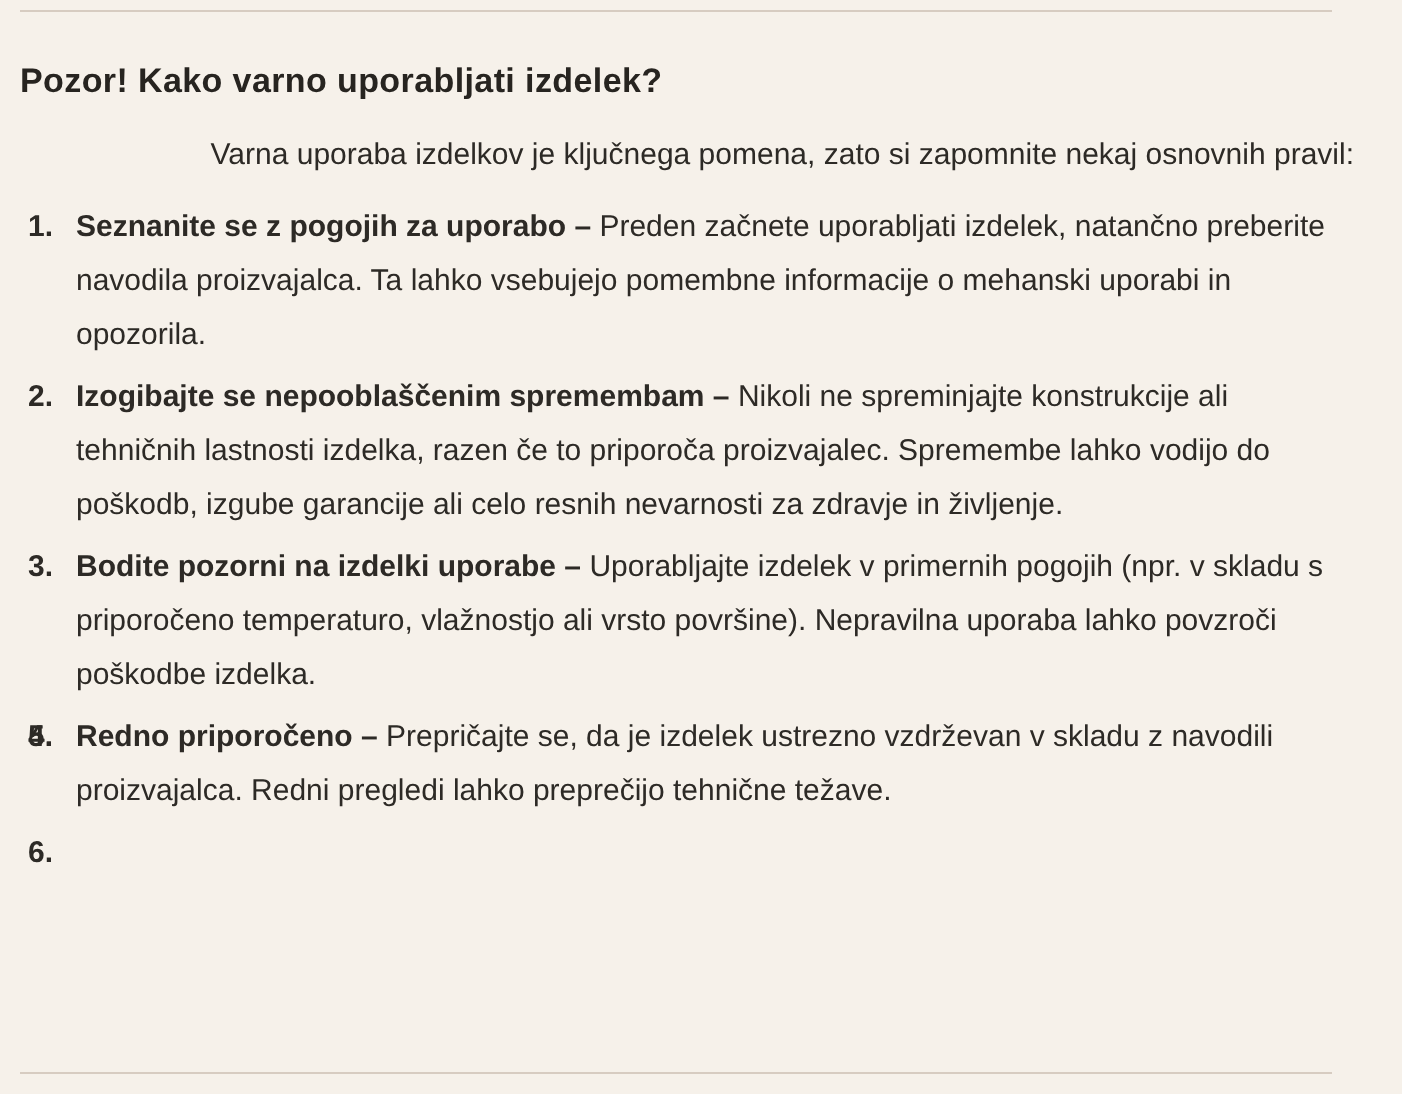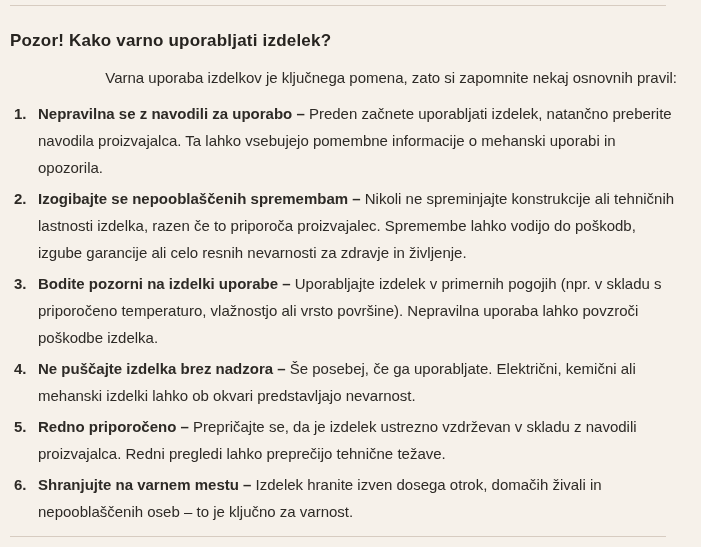--- a/index.html
+++ b/index.html
@@ -80,39 +80,37 @@
   <hr class="divider divider-top">
 
   <div class="content">
     <h1 class="doc-title">Pozor! Kako varno uporabljati izdelek?</h1>
 
     <p class="intro">Varna uporaba izdelkov je ključnega pomena, zato si zapomnite nekaj osnovnih pravil:</p>
 
     <ol class="rules">
       <li>
         <span class="rule-number">1.</span>
-        <p class="rule-text"><b class="rule-lead">Nepravilna se z navodili za uporabo –</b> <span>Preden začnete uporabljati izdelek, natančno preberite navodila proizvajalca. Ta lahko vsebujejo pomembne informacije o mehanski uporabi in opozorila.</span></p>
+        <p class="rule-text"><b class="rule-lead">Seznanite se z pogojih za uporabo –</b> <span>Preden začnete uporabljati izdelek, natančno preberite navodila proizvajalca. Ta lahko vsebujejo pomembne informacije o mehanski uporabi in opozorila.</span></p>
       </li>
       <li>
         <span class="rule-number">2.</span>
-        <p class="rule-text"><b class="rule-lead">Izogibajte se nepooblaščenih spremembam –</b> <span>Nikoli ne spreminjajte konstrukcije ali tehničnih lastnosti izdelka, razen če to priporoča proizvajalec. Spremembe lahko vodijo do poškodb, izgube garancije ali celo resnih nevarnosti za zdravje in življenje.</span></p>
+        <p class="rule-text"><b class="rule-lead">Izogibajte se nepooblaščenim spremembam –</b> <span>Nikoli ne spreminjajte konstrukcije ali tehničnih lastnosti izdelka, razen če to priporoča proizvajalec. Spremembe lahko vodijo do poškodb, izgube garancije ali celo resnih nevarnosti za zdravje in življenje.</span></p>
       </li>
       <li>
         <span class="rule-number">3.</span>
         <p class="rule-text"><b class="rule-lead">Bodite pozorni na izdelki uporabe –</b> <span>Uporabljajte izdelek v primernih pogojih (npr. v skladu s priporočeno temperaturo, vlažnostjo ali vrsto površine). Nepravilna uporaba lahko povzroči poškodbe izdelka.</span></p>
       </li>
       <li>
         <span class="rule-number">4.</span>
-        <p class="rule-text"><b class="rule-lead">Ne puščajte izdelka brez nadzora –</b> <span>Še posebej, če ga uporabljate. Električni, kemični ali mehanski izdelki lahko ob okvari predstavljajo nevarnost.</span></p>
       </li>
       <li>
         <span class="rule-number">5.</span>
         <p class="rule-text"><b class="rule-lead">Redno priporočeno –</b> <span>Prepričajte se, da je izdelek ustrezno vzdrževan v skladu z navodili proizvajalca. Redni pregledi lahko preprečijo tehnične težave.</span></p>
       </li>
       <li>
         <span class="rule-number">6.</span>
-        <p class="rule-text"><b class="rule-lead">Shranjujte na varnem mestu –</b> <span>Izdelek hranite izven dosega otrok, domačih živali in nepooblaščenih oseb – to je ključno za varnost.</span></p>
       </li>
     </ol>
   </div>
 
   <hr class="divider divider-bottom">
 </div>
 
 </body></html>

